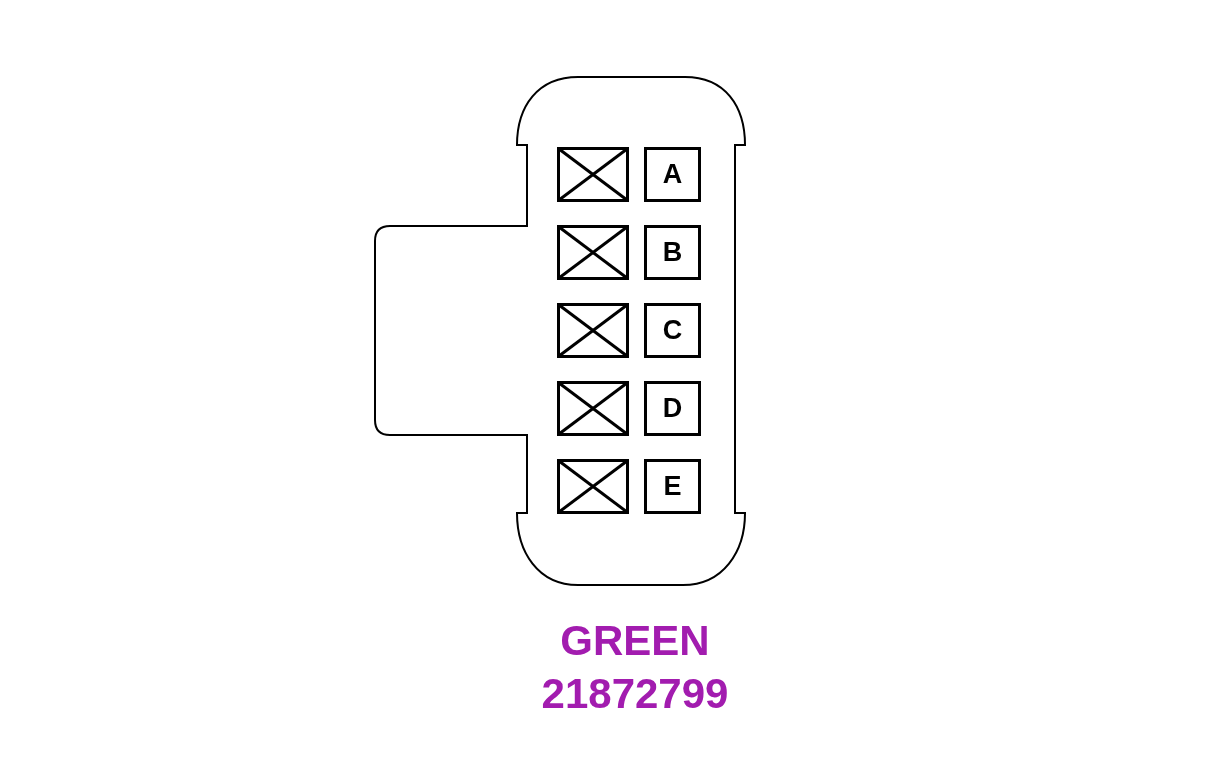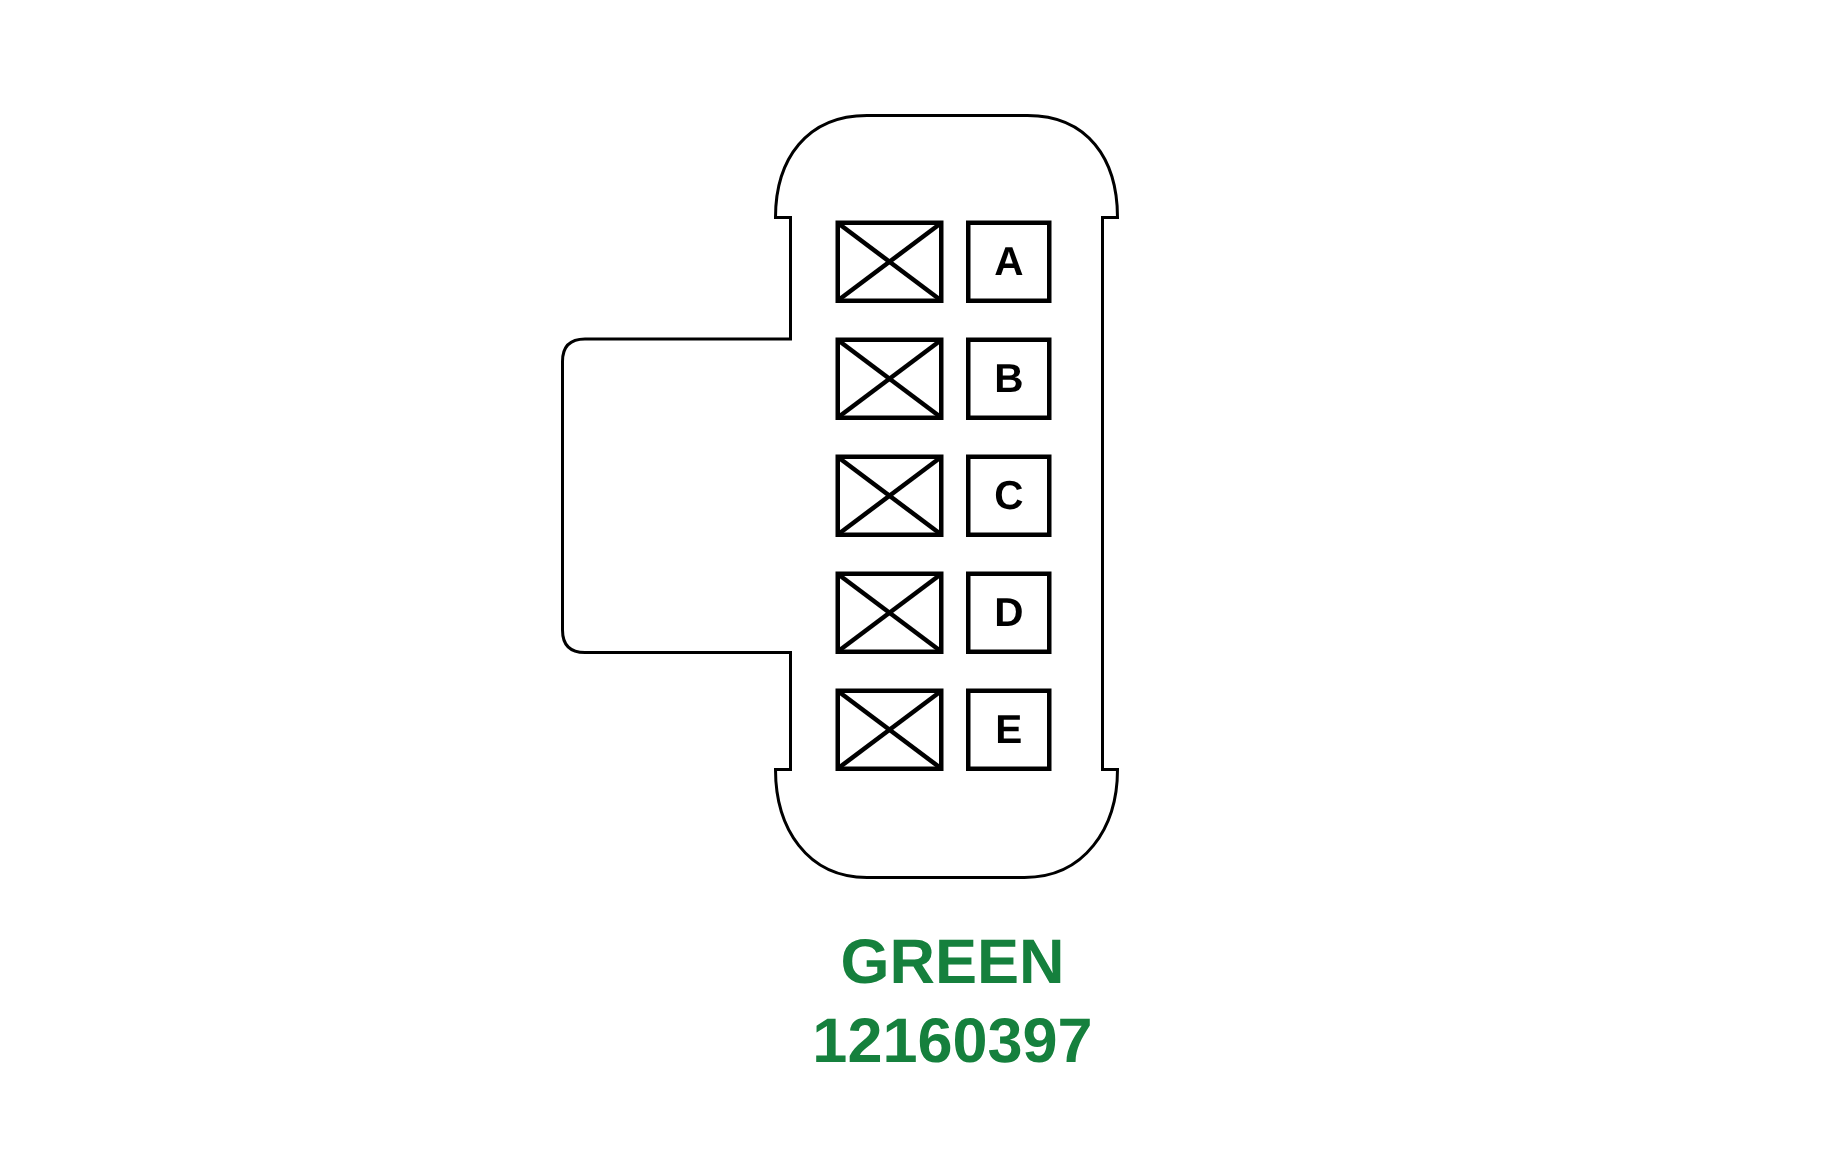--- a/index.html
+++ b/index.html
@@ -75,21 +75,21 @@
   .row-a { top: 147px; }
   .row-b { top: 225px; }
   .row-c { top: 303px; }
   .row-d { top: 381px; }
   .row-e { top: 459px; }
   .caption {
     position: absolute;
     left: 455px;
     width: 360px;
     text-align: center;
-    color: #15803d;
+    color: #a21caf;
     font-weight: bold;
     line-height: 1;
   }
   .caption-color {
     top: 620px;
     font-size: 42px;
   }
   .caption-part {
     top: 673px;
     font-size: 42px;
@@ -166,15 +166,15 @@
     <div class="x-box">
       <svg viewBox="0 0 72 55" xmlns="http://www.w3.org/2000/svg">
         <line x1="2" y1="2" x2="70" y2="53"></line>
         <line x1="70" y1="2" x2="2" y2="53"></line>
       </svg>
     </div>
     <div class="letter-box">E</div>
   </div>
 
   <div class="caption caption-color">GREEN</div>
-  <div class="caption caption-part">12160397</div>
+  <div class="caption caption-part">21872799</div>
 
 </div>
 
 </body></html>

